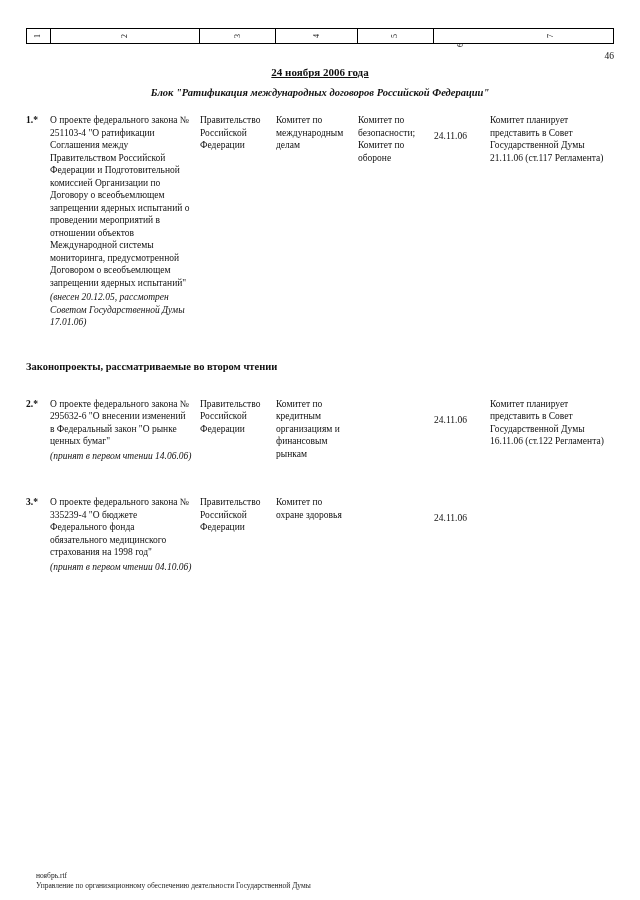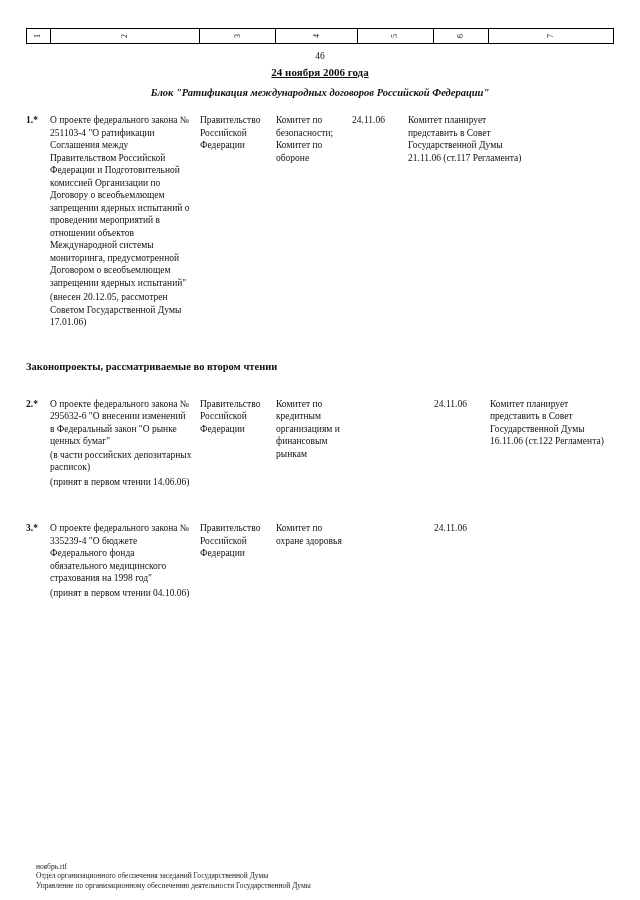--- a/index.html
+++ b/index.html
@@ -30,25 +30,25 @@
   .band .num{
     display:inline-block;
     transform:rotate(-90deg);
     font-size:8px;line-height:8px;
   }
   .c1{width:24px;}
   .c2{width:150px;}
   .c3{width:76px;}
   .c4{width:82px;}
   .c5{width:76px;}
-  .c6{width:56px;}
+  .c6{width:56px;margin-top:16px;}
   .c7{width:124px;}
 
   .page-number{
-    text-align:center;font-size:9.5px;margin-top:7px;
+    text-align:right;font-size:9.5px;margin-top:7px;
   }
   .date-title{
     text-align:center;font-size:11px;font-weight:bold;margin-top:5px;text-decoration:underline;
   }
   .block-title{
     text-align:center;font-size:10.5px;font-weight:bold;font-style:italic;margin-top:9px;
   }
   .section-title{
     text-align:left;font-size:10.5px;font-weight:bold;
     margin-top:32px;margin-bottom:26px;
@@ -61,21 +61,21 @@
   }
   .cell{
     box-sizing:border-box;
     padding-right:8px;
     font-size:9.5px;line-height:12.5px;
   }
   .cell.numcell{
     font-weight:bold;
     padding-right:2px;
   }
-  .note{margin-top:2px;}
+  .note{font-style:italic;margin-top:2px;}
   .extra{margin-top:1px;}
   .row3{margin-top:34px;}
   .footer{
     position:absolute;
     left:36px;bottom:10px;
     font-size:7.5px;line-height:9.5px;
     color:#222;
   }
 </style>
 </head>
@@ -112,32 +112,32 @@
   <div class="block-title">Блок "Ратификация международных договоров Российской Федерации"</div>
 
   <div class="row">
     <div class="cell c1 numcell">1.*</div>
     <div class="cell c2">
       <div>О проекте федерального закона № 251103-4 "О ратификации Соглашения между Правительством Российской Федерации и Подготовительной комиссией Организации по Договору о всеобъемлющем запрещении ядерных испытаний о проведении мероприятий в отношении объектов Международной системы мониторинга, предусмотренной Договором о всеобъемлющем запрещении ядерных испытаний"</div>
       <div class="extra"></div>
       <div class="note">(внесен 20.12.05, рассмотрен Советом Государственной Думы 17.01.06)</div>
     </div>
     <div class="cell c3">Правительство Российской Федерации</div>
+    <div class="cell c4">Комитет по международным делам</div>
     <div class="cell c5">Комитет по безопасности; Комитет по обороне</div>
     <div class="cell c6">24.11.06</div>
     <div class="cell c7">Комитет планирует представить в Совет Государственной Думы 21.11.06 (ст.117 Регламента)</div>
   </div>
 
   <div class="section-title">Законопроекты, рассматриваемые во втором чтении</div>
 
   <div class="row">
     <div class="cell c1 numcell">2.*</div>
     <div class="cell c2">
       <div>О проекте федерального закона № 295632-6 "О внесении изменений в Федеральный закон "О рынке ценных бумаг"</div>
-      <div class="extra">(в части российских депозитарных расписок)</div>
       <div class="note">(принят в первом чтении 14.06.06)</div>
     </div>
     <div class="cell c3">Правительство Российской Федерации</div>
     <div class="cell c4">Комитет по кредитным организациям и финансовым рынкам</div>
     <div class="cell c5"></div>
     <div class="cell c6">24.11.06</div>
     <div class="cell c7">Комитет планирует представить в Совет Государственной Думы 16.11.06 (ст.122 Регламента)</div>
   </div>
 
   <div class="row row3">
@@ -148,17 +148,16 @@
       <div class="note">(принят в первом чтении 04.10.06)</div>
     </div>
     <div class="cell c3">Правительство Российской Федерации</div>
     <div class="cell c4">Комитет по охране здоровья</div>
     <div class="cell c5"></div>
     <div class="cell c6">24.11.06</div>
   </div>
 
   <div class="footer">
     <div>ноябрь.rtf</div>
-    <div>Отдел организационного обеспечения заседаний Государственной Думы</div>
     <div>Управление по организационному обеспечению деятельности Государственной Думы</div>
   </div>
 
 </div>
 
 </body></html>

